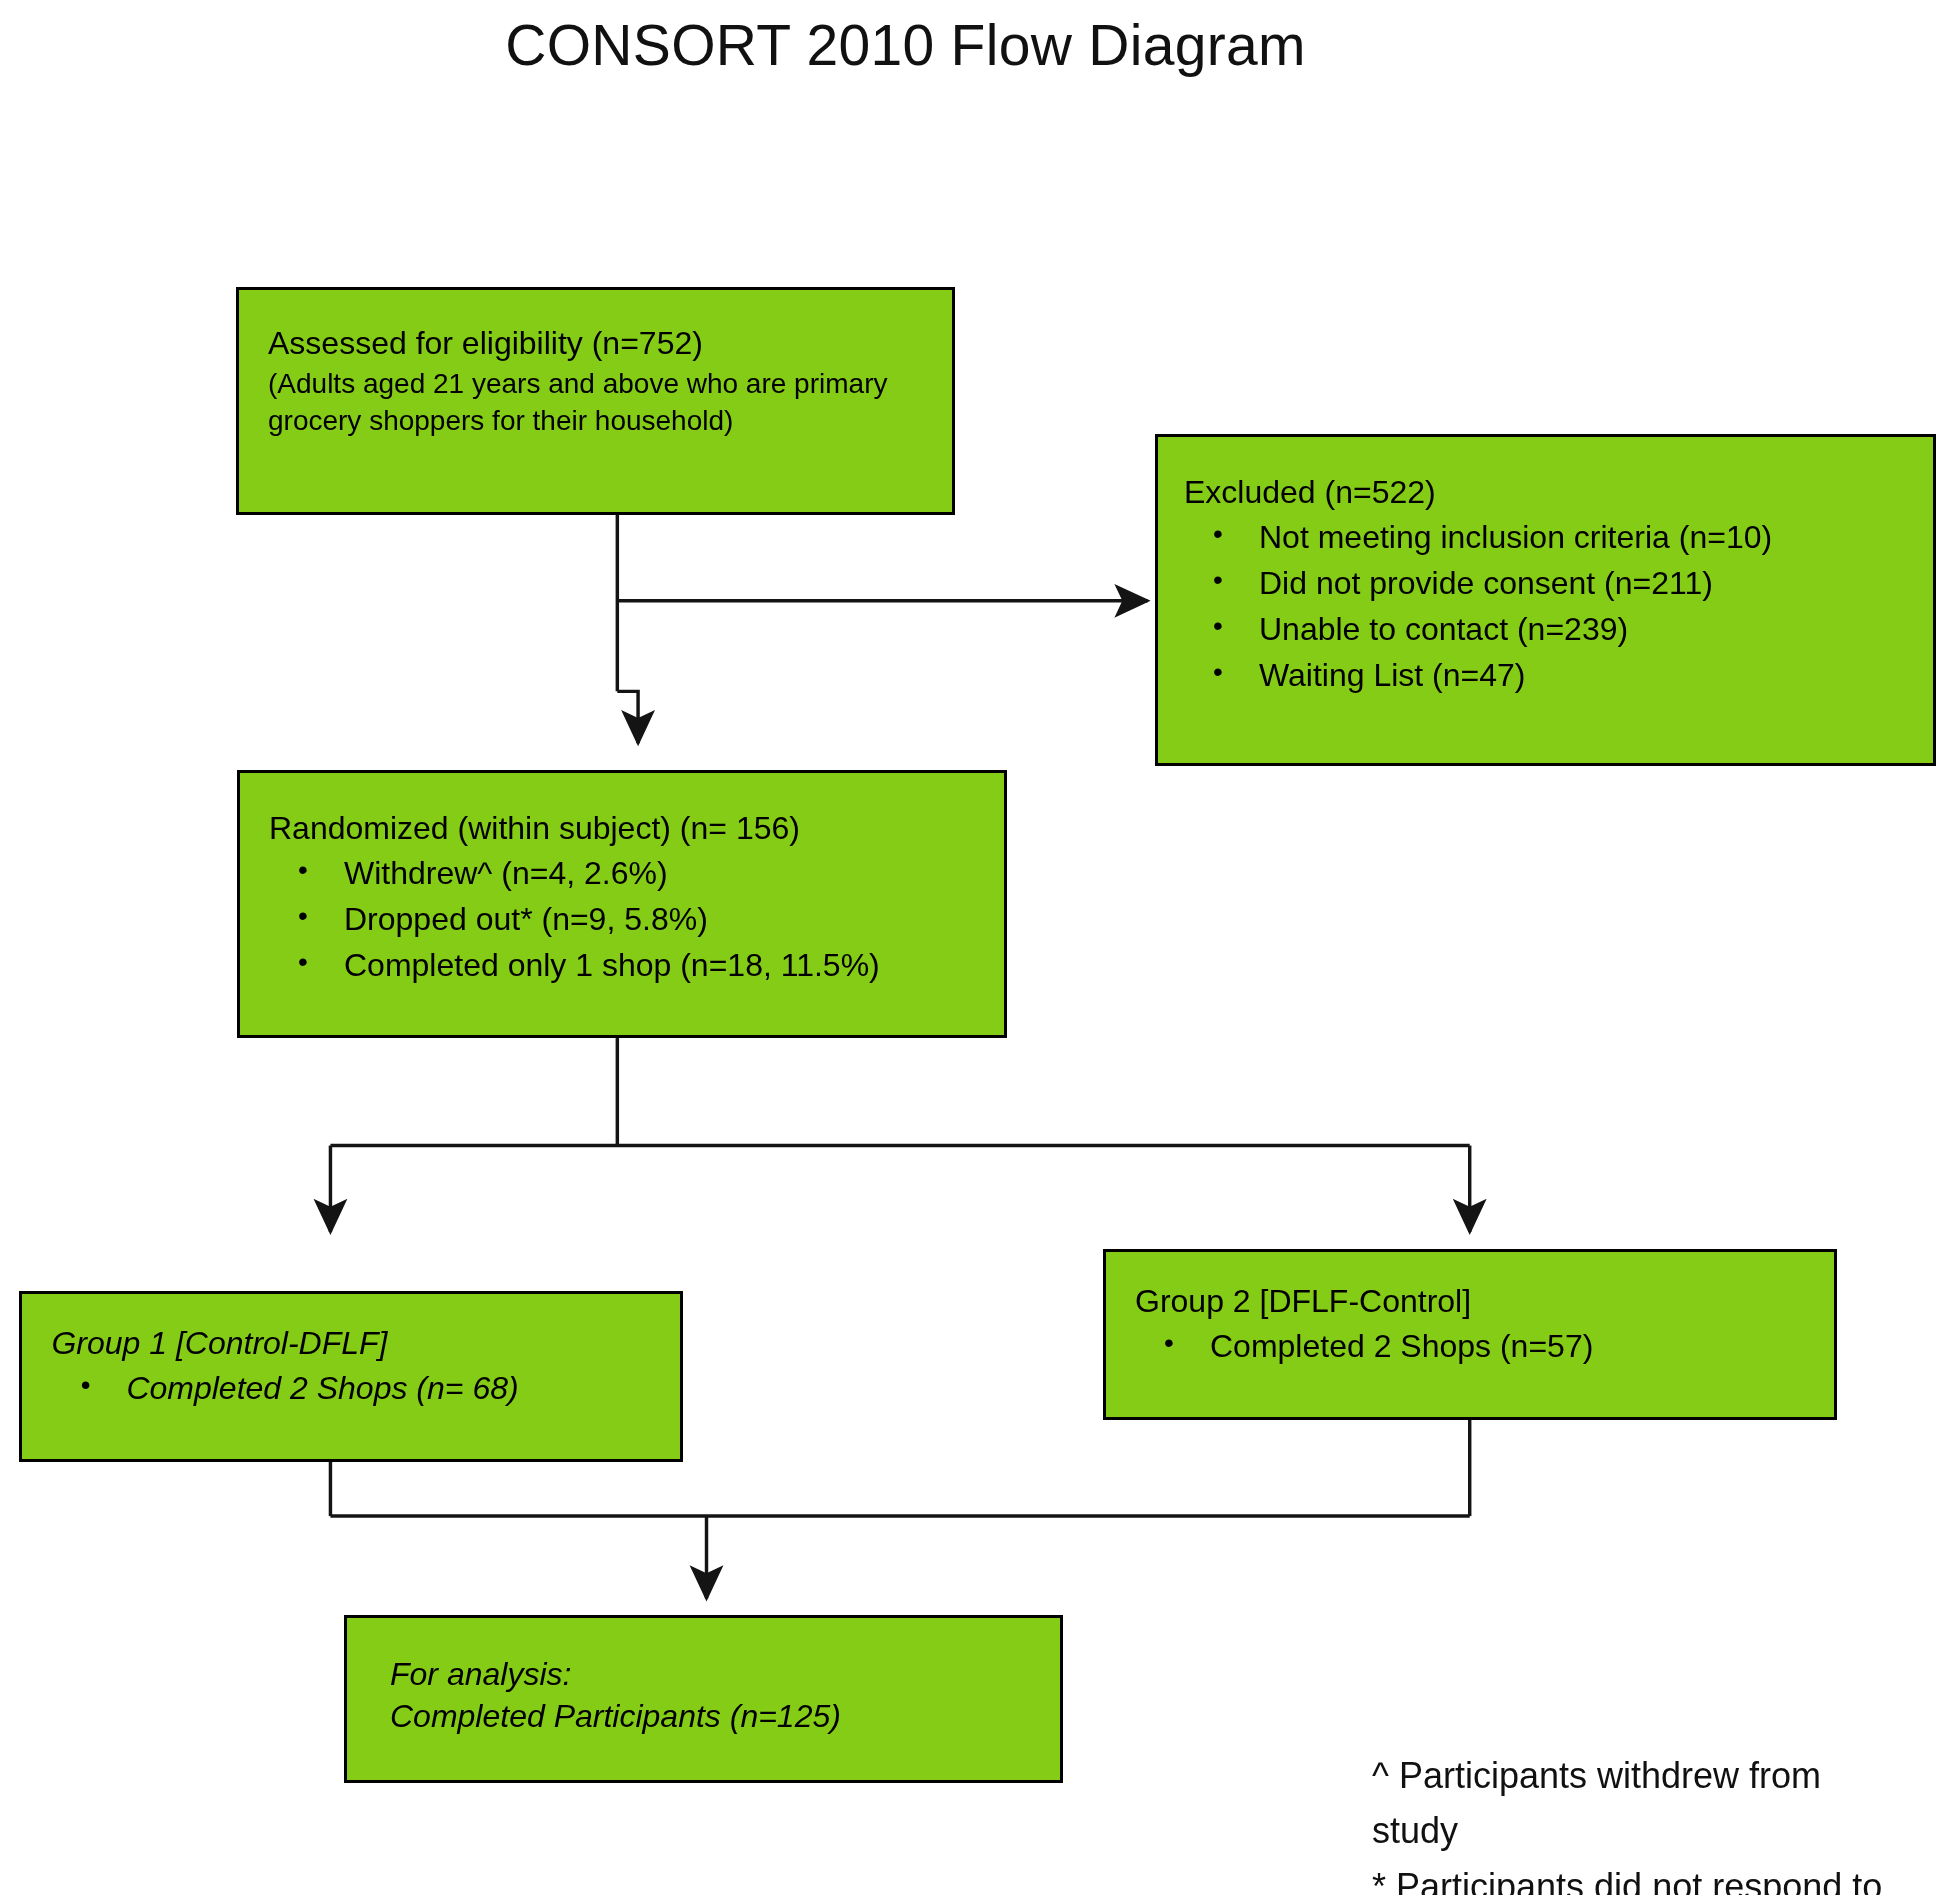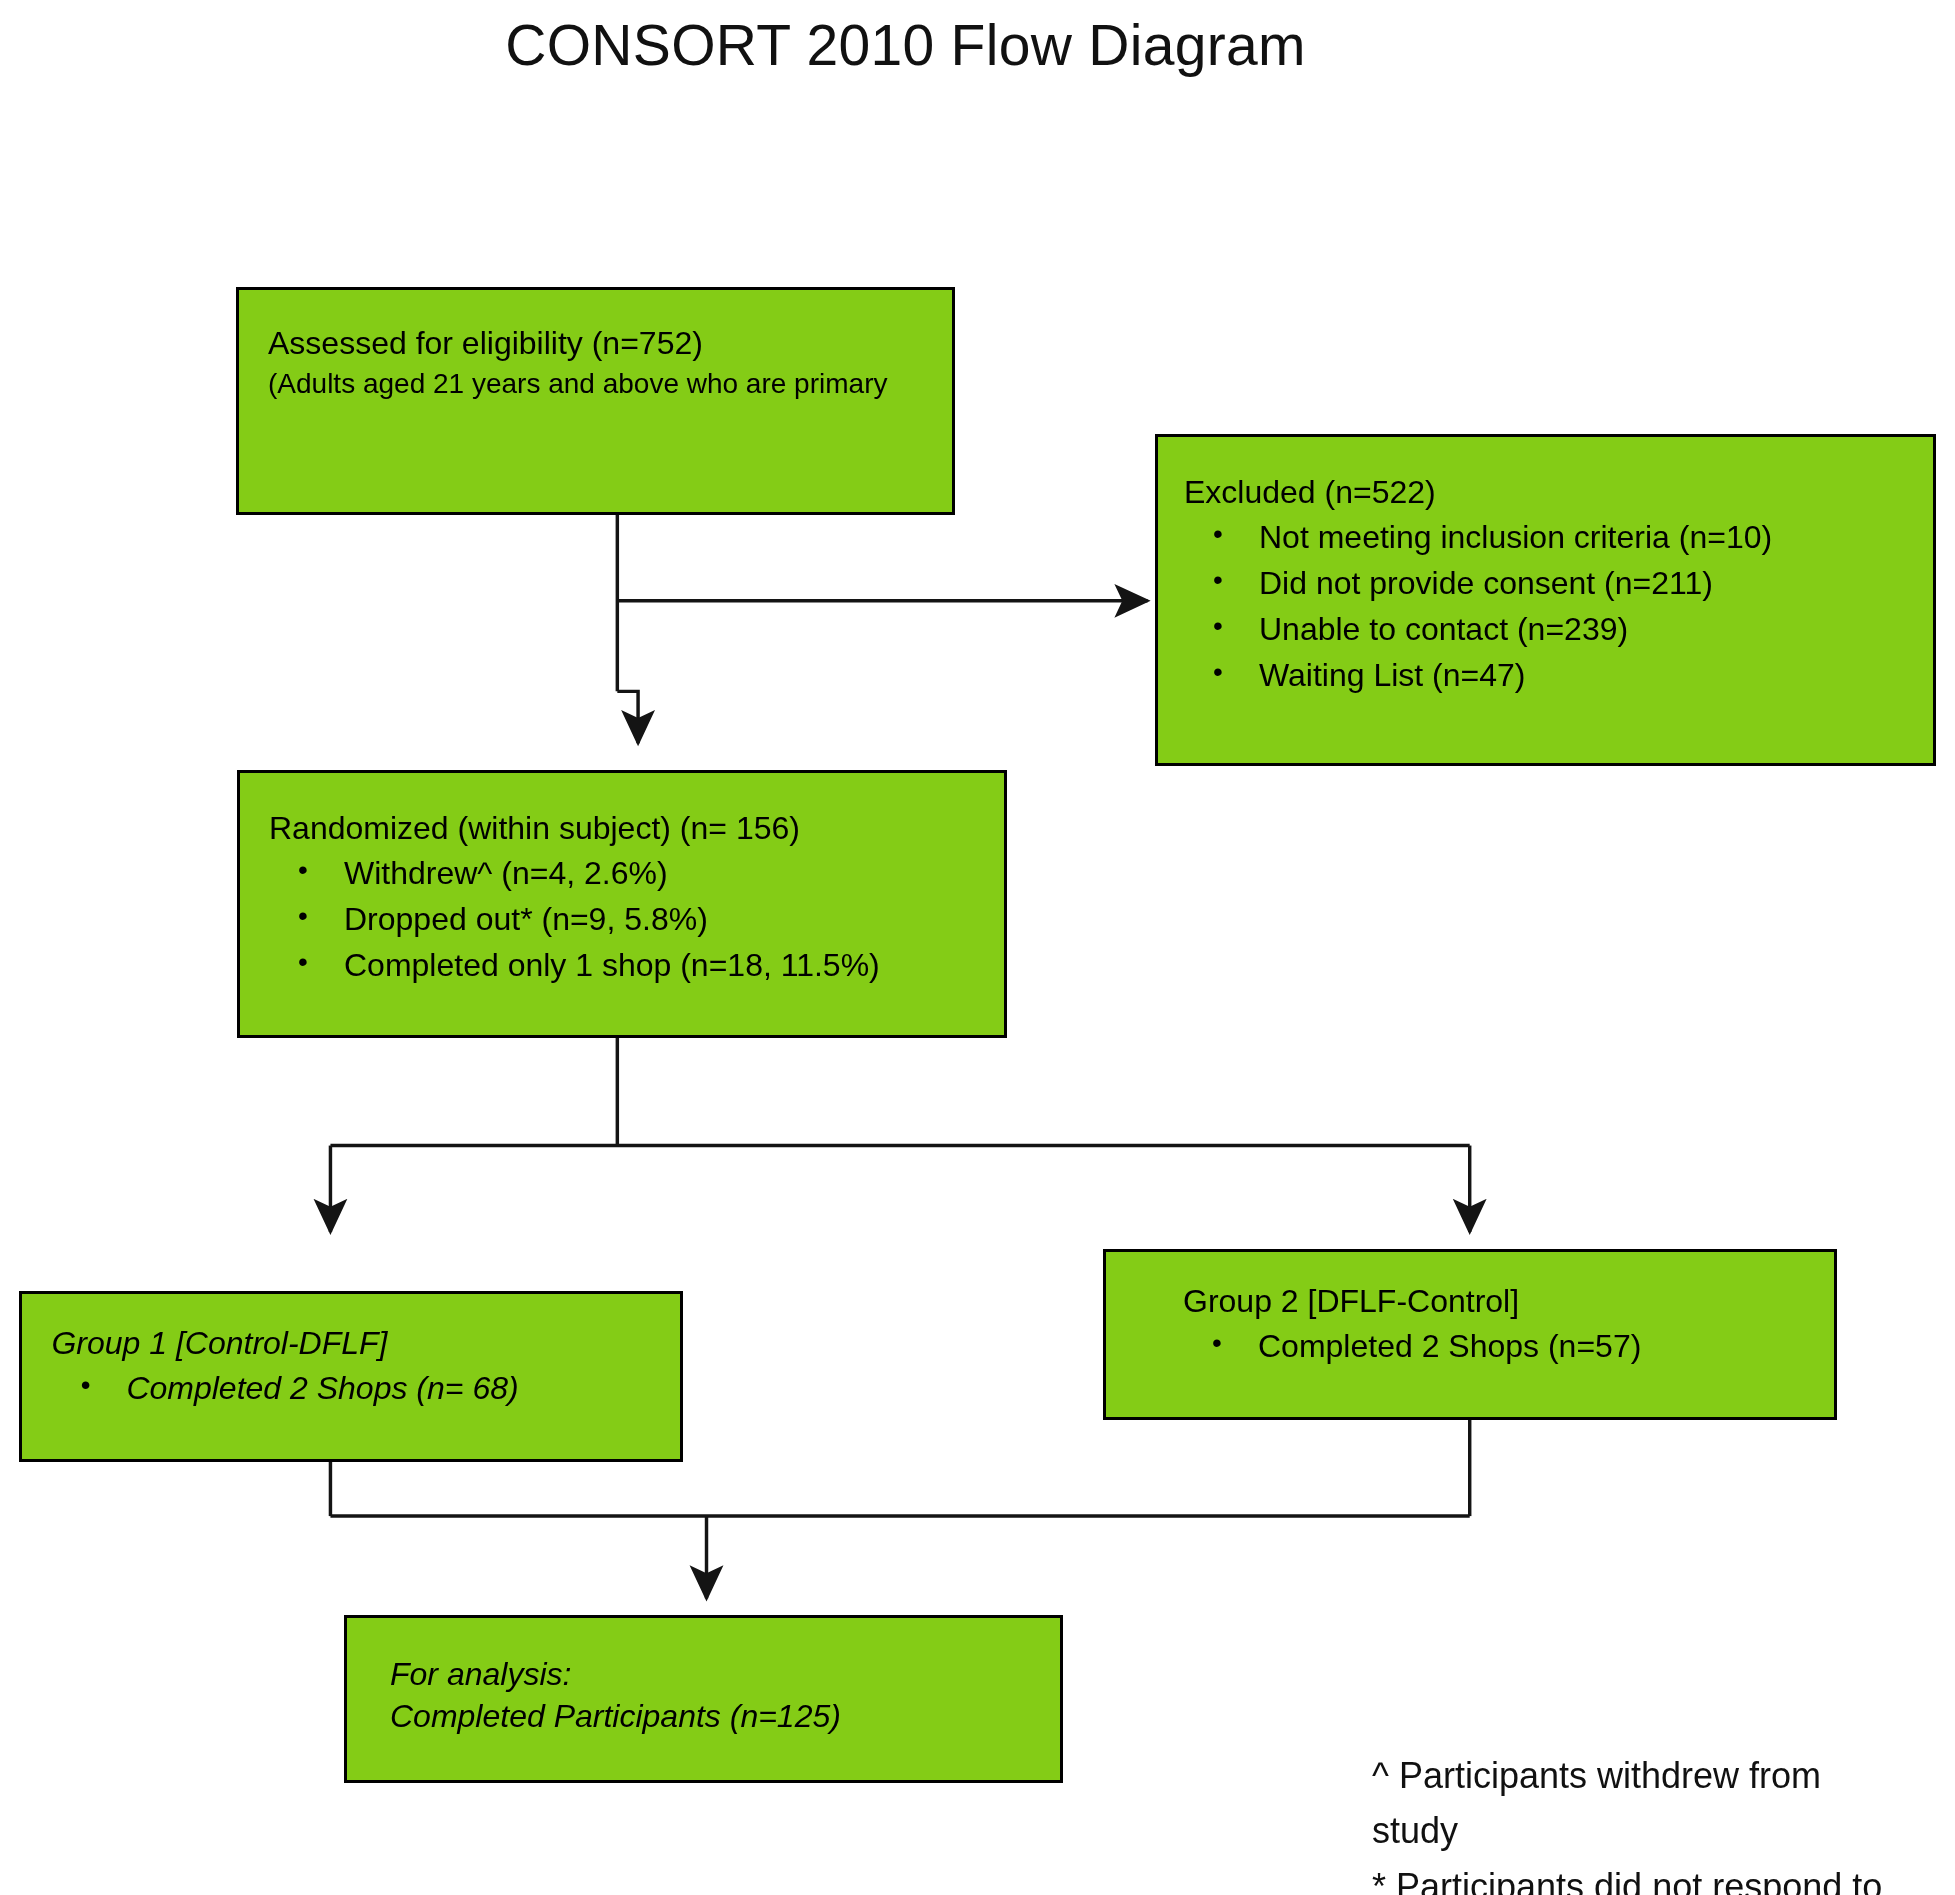--- a/index.html
+++ b/index.html
@@ -42,21 +42,21 @@
   #box-excluded{left:1155px;top:434px;width:781px;height:332px;}
   #box-excluded .boxinner{padding:35px 0 0 26px;}
 
   #box-randomized{left:237px;top:770px;width:770px;height:268px;}
   #box-randomized .boxinner{padding:35px 0 0 29px;}
 
   #box-group1{left:19.4px;top:1291px;width:664px;height:171px;font-style:italic;}
   #box-group1 .boxinner{padding:29px 0 0 29px;}
 
   #box-group2{left:1103px;top:1249px;width:734px;height:171px;}
-  #box-group2 .boxinner{padding:29px 4px 0 29px;margin-left:48px;}
+  #box-group2 .boxinner{padding:29px 4px 0 29px;}
 
   #box-analysis{left:344px;top:1615px;width:719px;height:168px;}
   #box-analysis .boxinner{padding:36px 0 0 43px;font-style:italic;}
 
   .footnotes{
     position:absolute;left:1372px;top:1748px;width:539px;
     font-size:36px;line-height:1.54;color:#111;
   }
 
   
@@ -89,20 +89,21 @@
     <path d="M 478 2054 L 478 2193" stroke="#141414" stroke-width="5" fill="none"></path>
     <path d="M 2126 2054 L 2126 2193" stroke="#141414" stroke-width="5" fill="none"></path>
     <path d="M 478 2193 L 2126 2193" stroke="#141414" stroke-width="5" fill="none"></path>
     <path d="M 1022 2193 L 1022 2312" stroke="#141414" stroke-width="5" fill="none" marker-end="url(#ah)"></path>
   </svg>
 
   <div class="box" id="box-eligibility">
     <div class="boxinner">
       <div class="line1">Assessed for eligibility (n=752)</div>
       <div class="sub">(Adults aged 21 years and above who are primary</div>
+      <div class="sub">grocery shoppers for their household)</div>
     </div>
   </div>
 
   <div class="box" id="box-excluded">
     <div class="boxinner">
       <div class="line1">Excluded (n=522)</div>
       <ul class="bl">
         <li>
           <span class="bullet">•</span>
           <span>Not meeting inclusion criteria (n=10)</span>

